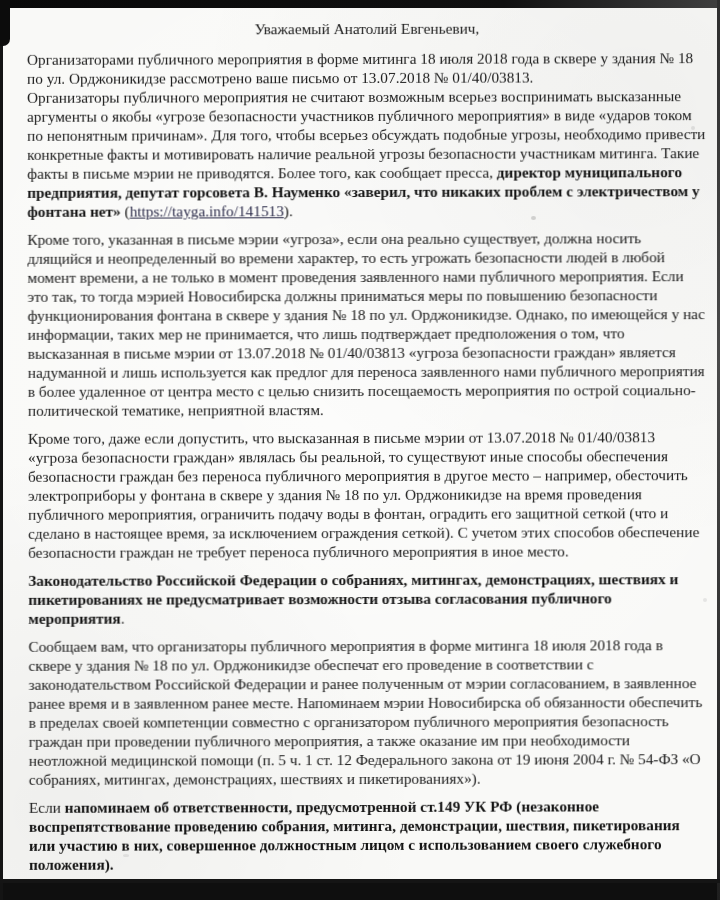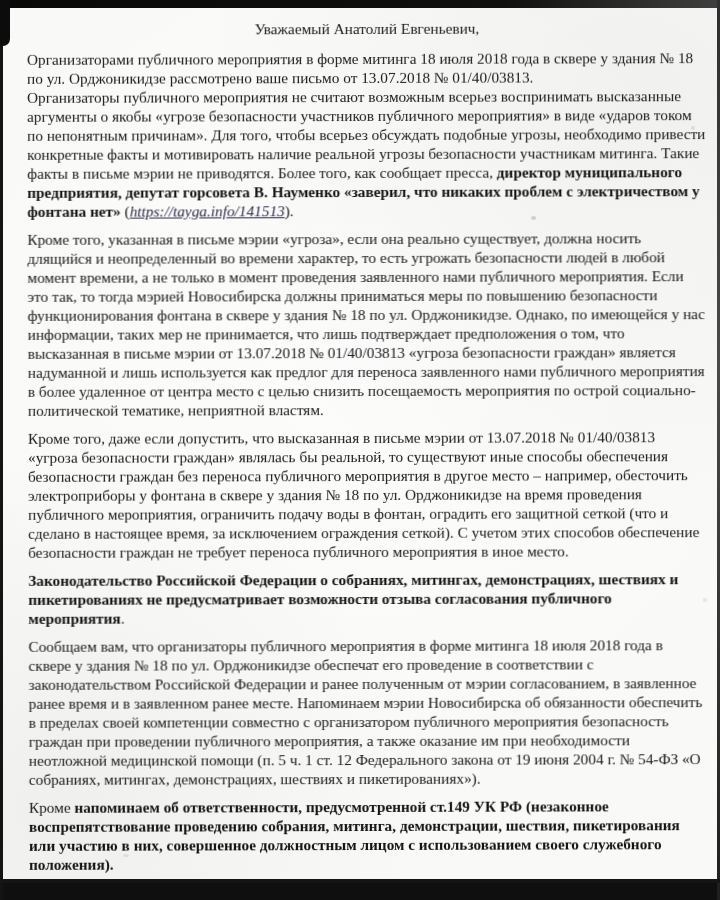--- a/index.html
+++ b/index.html
@@ -37,21 +37,21 @@
     position:absolute;left:25px;top:5px;right:9px;
     font-size:15.3px;line-height:19px;color:var(--ink);
     transform:rotate(-0.15deg);
     filter:blur(0.22px) contrast(1.06);
     text-align:left;
   }
   .greeting{text-align:center;margin:6px 0 11px 0;}
   .para{margin:0 0 9px 0;}
   .para.tight{margin-bottom:0;}
   .b{font-weight:bold;color:var(--ink-bold);}
-  .link{text-decoration:underline;color:var(--link);cursor:pointer;font-style:italic;}
+  .link{text-decoration:underline;color:var(--link);cursor:pointer;}
   .sig{ text-align:right;margin-top:17px;padding-right:10px; }
   .sig-name{margin:0 0 13px 0;}
   .speck{position:absolute;border-radius:50%;background:rgba(110,110,110,0.28);}
   .sp1{width:5px;height:4px;left:528px;top:208px;}
   .sp2{width:4px;height:4px;left:688px;top:118px;opacity:.6;}
   .sp3{width:6px;height:3px;left:120px;top:846px;opacity:.5;}
   .sp4{width:4px;height:4px;left:700px;top:590px;opacity:.5;}
 </style>
 </head>
 <body>
@@ -60,21 +60,21 @@
   <div class="paper">
     <div class="content">
       <p class="greeting">Уважаемый Анатолий Евгеньевич,</p>
       <div>
           <p class="para tight"><span>Организаторами публичного мероприятия в форме митинга 18 июля 2018 года в сквере у здания № 18 по ул. Орджоникидзе рассмотрено ваше письмо от 13.07.2018 № 01/40/03813.</span></p>
           <p class="para"><span>Организаторы публичного мероприятия не считают возможным всерьез воспринимать высказанные аргументы о якобы «угрозе безопасности участников публичного мероприятия» в виде «ударов током по непонятным причинам». Для того, чтобы всерьез обсуждать подобные угрозы, необходимо привести конкретные факты и мотивировать наличие реальной угрозы безопасности участникам митинга. Такие факты в письме мэрии не приводятся. Более того, как сообщает пресса, </span><span class="b">директор муниципального предприятия, депутат горсовета В. Науменко «заверил, что никаких проблем с электричеством у фонтана нет»</span><span> (</span><span class="link">https://tayga.info/141513</span><span>).</span></p>
           <p class="para"><span>Кроме того, указанная в письме мэрии «угроза», если она реально существует, должна носить длящийся и неопределенный во времени характер, то есть угрожать безопасности людей в любой момент времени, а не только в момент проведения заявленного нами публичного мероприятия. Если это так, то тогда мэрией Новосибирска должны приниматься меры по повышению безопасности функционирования фонтана в сквере у здания № 18 по ул. Орджоникидзе. Однако, по имеющейся у нас информации, таких мер не принимается, что лишь подтверждает предположения о том, что высказанная в письме мэрии от 13.07.2018 № 01/40/03813 «угроза безопасности граждан» является надуманной и лишь используется как предлог для переноса заявленного нами публичного мероприятия в более удаленное от центра место с целью снизить посещаемость мероприятия по острой социально-политической тематике, неприятной властям.</span></p>
           <p class="para"><span>Кроме того, даже если допустить, что высказанная в письме мэрии от 13.07.2018 № 01/40/03813 «угроза безопасности граждан» являлась бы реальной, то существуют иные способы обеспечения безопасности граждан без переноса публичного мероприятия в другое место – например, обесточить электроприборы у фонтана в сквере у здания № 18 по ул. Орджоникидзе на время проведения публичного мероприятия, ограничить подачу воды в фонтан, оградить его защитной сеткой (что и сделано в настоящее время, за исключением ограждения сеткой). С учетом этих способов обеспечение безопасности граждан не требует переноса публичного мероприятия в иное место.</span></p>
           <p class="para"><span class="b">Законодательство Российской Федерации о собраниях, митингах, демонстрациях, шествиях и пикетированиях не предусматривает возможности отзыва согласования публичного мероприятия</span><span>.</span></p>
           <p class="para"><span>Сообщаем вам, что организаторы публичного мероприятия в форме митинга 18 июля 2018 года в сквере у здания № 18 по ул. Орджоникидзе обеспечат его проведение в соответствии с законодательством Российской Федерации и ранее полученным от мэрии согласованием, в заявленное ранее время и в заявленном ранее месте. Напоминаем мэрии Новосибирска об обязанности обеспечить в пределах своей компетенции совместно с организатором публичного мероприятия безопасность граждан при проведении публичного мероприятия, а также оказание им при необходимости неотложной медицинской помощи (п. 5 ч. 1 ст. 12 Федерального закона от 19 июня 2004 г. № 54-ФЗ «О собраниях, митингах, демонстрациях, шествиях и пикетированиях»).</span></p>
-          <p class="para"><span>Кроме </span><span class="b">напоминаем об ответственности, предусмотренной ст.149 УК РФ (незаконное воспрепятствование проведению собрания, митинга, демонстрации, шествия, пикетирования или участию в них, совершенное должностным лицом с использованием своего служебного положения).</span></p>
+          <p class="para"><span>Если </span><span class="b">напоминаем об ответственности, предусмотренной ст.149 УК РФ (незаконное воспрепятствование проведению собрания, митинга, демонстрации, шествия, пикетирования или участию в них, совершенное должностным лицом с использованием своего служебного положения).</span></p>
         </div>
       <div class="sig">
         <p class="sig-name">Дьячков Сергей Александрович</p>
 
       </div>
     </div>
     <span class="speck sp1"></span>
     <span class="speck sp2"></span>
     <span class="speck sp3"></span>
     <span class="speck sp4"></span>

